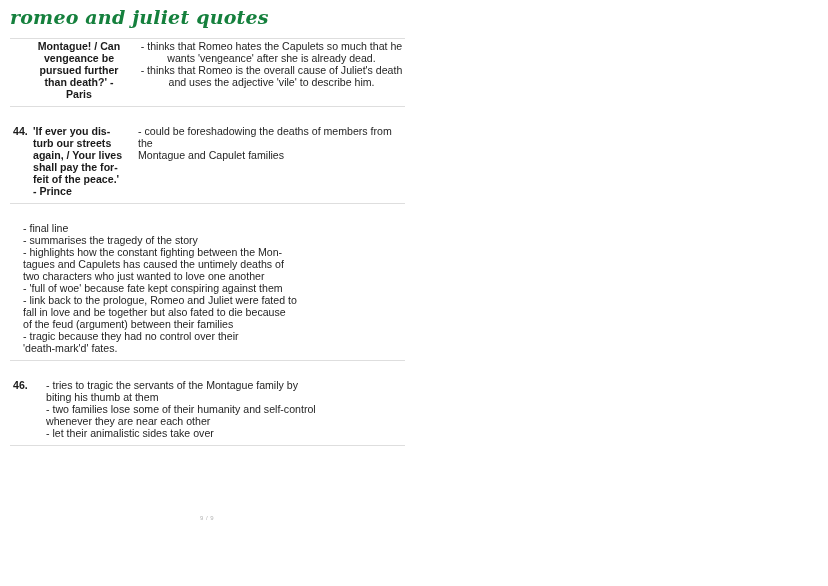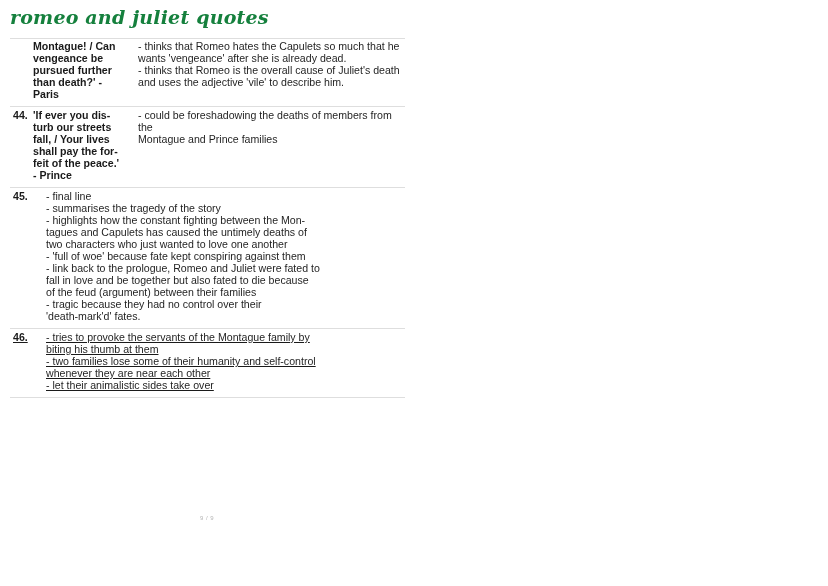--- a/index.html
+++ b/index.html
@@ -29,49 +29,48 @@
     }
     .table {
       position: absolute;
       left: 10px;
       top: 38px;
       width: 395px;
     }
     .row {
       border-top: 1.5px solid #dedede;
       display: flex;
-      padding-top: 2px;
+      padding-top: 18px;
       padding-bottom: 6px;
       font-size: 10.6px;
       line-height: 12px;
     }
     .row.last {
       border-bottom: 1.5px solid #dedede;
-      text-decoration: underline;
     }
     .num {
       width: 23px;
       flex: 0 0 23px;
       font-weight: bold;
       padding-left: 3px;
       box-sizing: border-box;
     }
     .quote {
       width: 92px;
       flex: 0 0 92px;
       font-weight: bold;
       white-space: pre-line;
     }
     .desc {
       flex: 1 1 auto;
       white-space: pre-line;
       color: #1f1f1f;
       margin-left: 13px;
     }
-    .row-first { padding-top: 1px; }
+    .row-first { padding-top: 1px; text-align: center; }
     .page-indicator {
       position: absolute;
       left: 200px;
       top: 515px;
       font-size: 6px;
       color: #b5b5b5;
       letter-spacing: 0.5px;
     }
   </style>
 </head>
@@ -89,44 +88,43 @@
 Paris</div>
     <div class="desc">- thinks that Romeo hates the Capulets so much that he
 wants 'vengeance' after she is already dead.
 - thinks that Romeo is the overall cause of Juliet's death
 and uses the adjective 'vile' to describe him.</div>
   </div>
   <div class="row">
     <div class="num">44.</div>
     <div class="quote">'If ever you dis-
 turb our streets
-fall, / Your lives
+again, / Your lives
 shall pay the for-
 feit of the peace.'
 - Prince</div>
     <div class="desc">- could be foreshadowing the deaths of members from the
-Montague and Prince families</div>
+Montague and Capulet families</div>
   </div>
   <div class="row">
-    <div class="num">45.</div>
     <div class="desc">- final line
 - summarises the tragedy of the story
 - highlights how the constant fighting between the Mon-
 tagues and Capulets has caused the untimely deaths of
 two characters who just wanted to love one another
 - 'full of woe' because fate kept conspiring against them
 - link back to the prologue, Romeo and Juliet were fated to
 fall in love and be together but also fated to die because
 of the feud (argument) between their families
 - tragic because they had no control over their
 'death-mark'd' fates.</div>
   </div>
   <div class="row last">
     <div class="num">46.</div>
-    <div class="desc">- tries to provoke the servants of the Montague family by
+    <div class="desc">- tries to tragic the servants of the Montague family by
 biting his thumb at them
 - two families lose some of their humanity and self-control
 whenever they are near each other
 - let their animalistic sides take over</div>
   </div>
 </div>
 
 <div class="page-indicator">9 / 9</div>
 
 </body></html>

